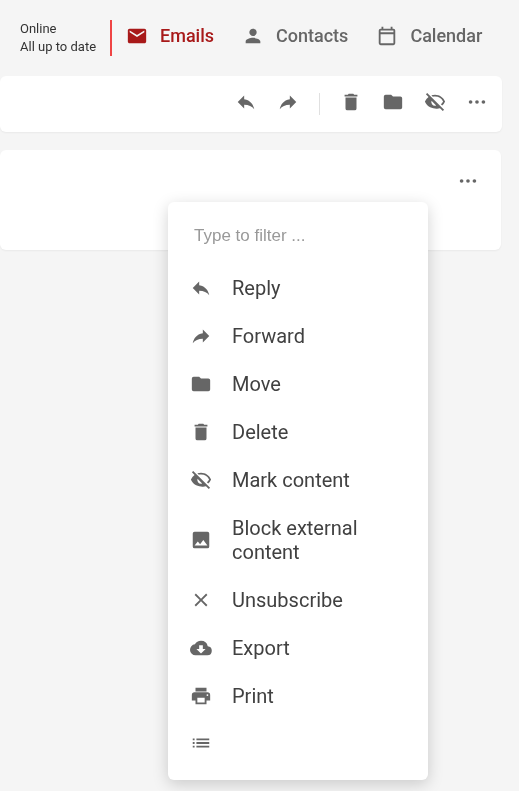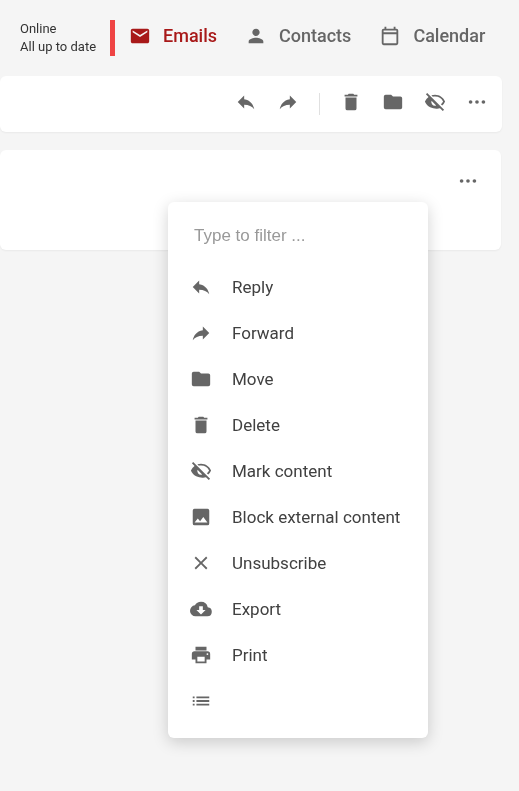--- a/index.html
+++ b/index.html
@@ -17,21 +17,21 @@
     height: 76px;
     padding: 0 12px;
     background: #f5f5f5;
   }
   .status-block {
     display: flex;
     flex-direction: column;
     font-size: 13px;
     color: #333;
     padding-right: 14px;
-    border-right: 5px solid #ef4444;
+    border-right: 2px solid #ef4444;
     margin-right: 14px;
     line-height: 1.4;
     padding-left: 8px;
   }
   .nav-tabs { display: flex; align-items: center; gap: 28px; }
   .nav-tab {
     display: flex;
     align-items: flex-start;
     gap: 12px;
     font-size: 18px;
@@ -89,21 +89,21 @@
     font-size: 17px;
     padding: 14px 26px 18px 26px;
     color: #333;
   }
   .dropdown-filter::placeholder { color: #999; }
   .menu-item {
     display: flex;
     align-items: center;
     gap: 20px;
     padding: 12px 22px;
-    font-size: 17px;
+    font-size: 20px;
     color: #414141;
     cursor: pointer;
   }
   .menu-item .mi-icon {
     width: 22px; height: 22px; fill: #666; flex-shrink: 0;
     display: flex; align-items: center; justify-content: center;
   }
 </style>
 </head>
 <body>

